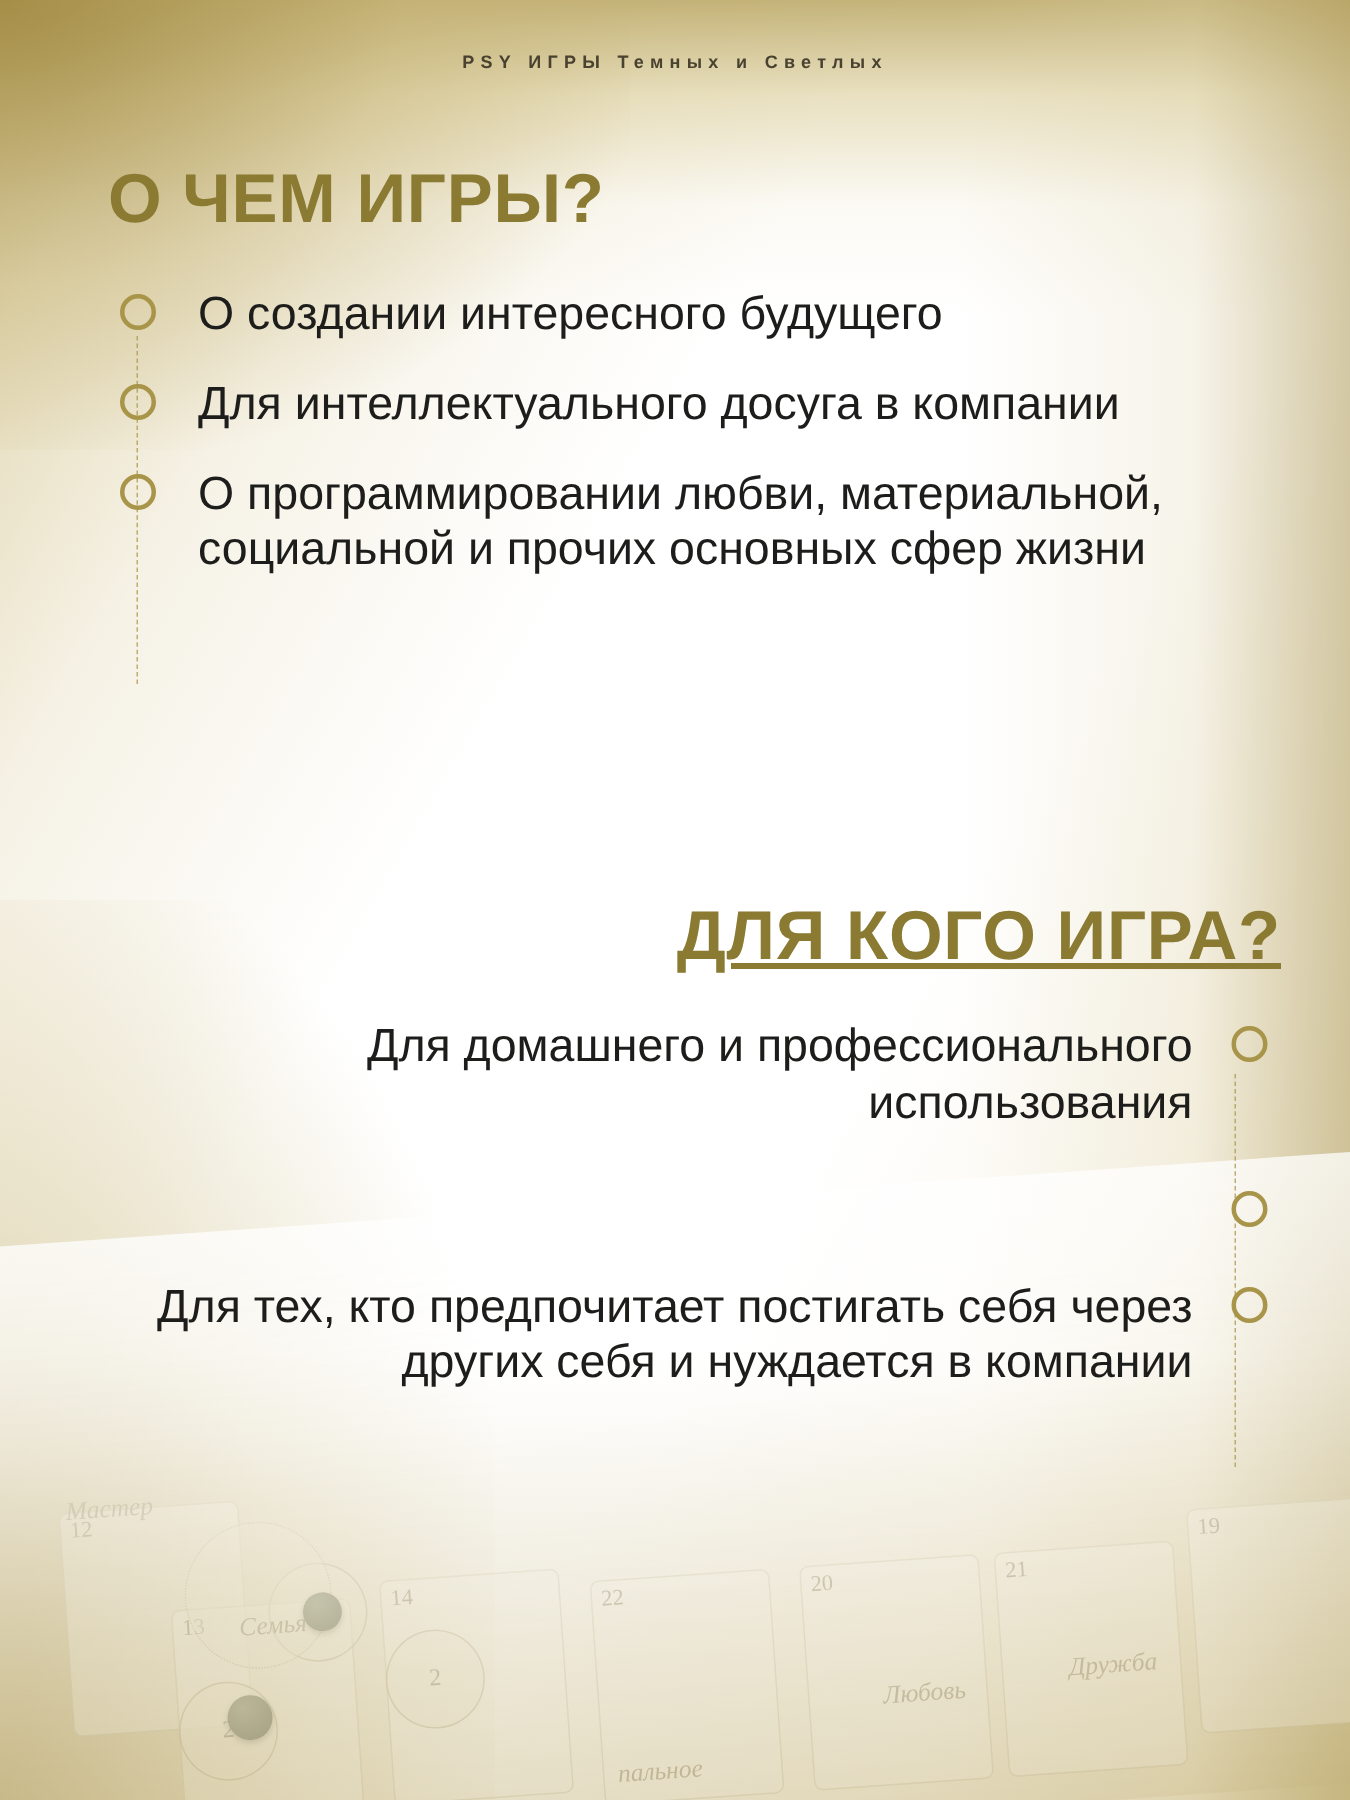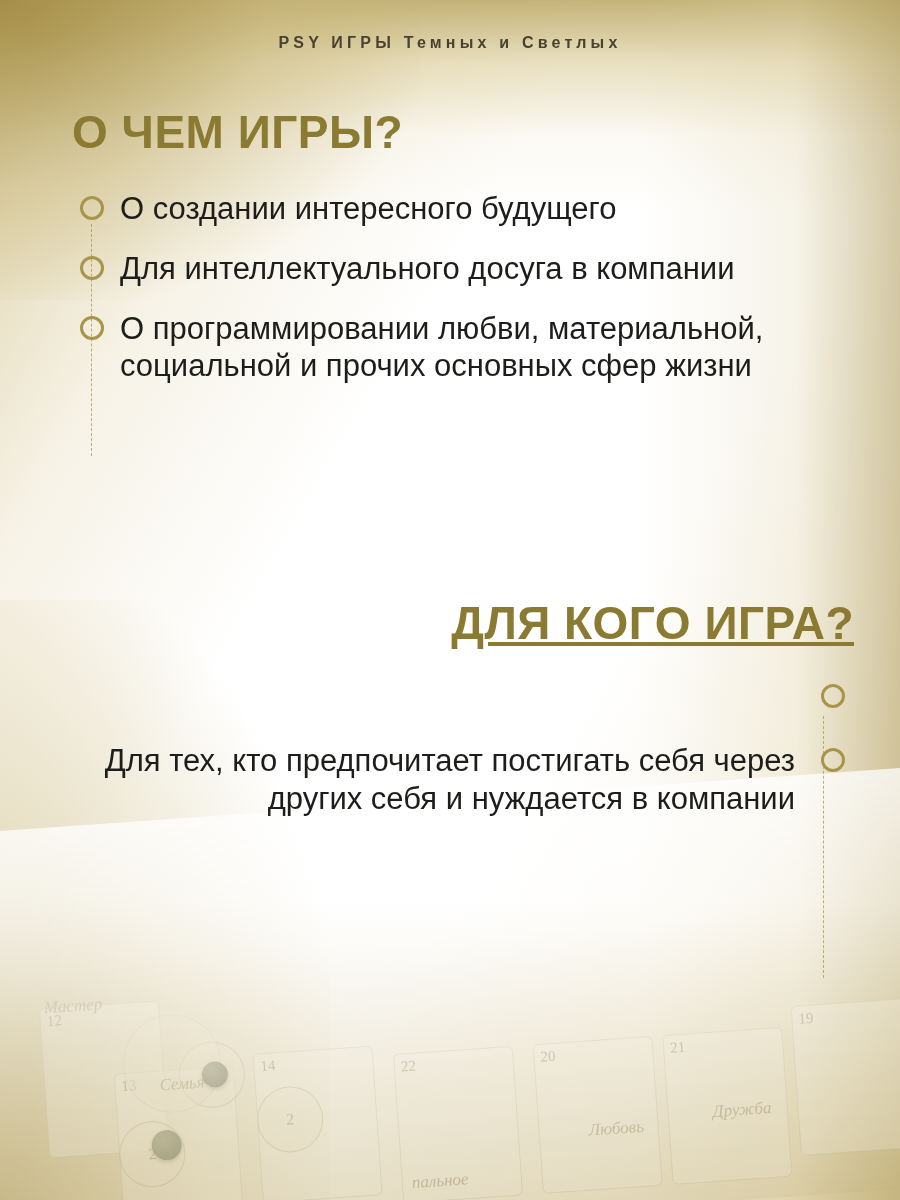--- a/index.html
+++ b/index.html
@@ -116,21 +116,21 @@
     width: 900px;
     height: 1200px;
   }
 
   .kicker {
     position: absolute;
     top: 34px;
     left: 0;
     width: 900px;
     text-align: center;
-    font-size: 16px;
+    font-size: 12px;
     font-weight: bold;
     letter-spacing: 4.2px;
     color: #4a4230;
   }
 
   .h1 {
     position: absolute;
     font-size: 46px;
     font-weight: bold;
     color: #8a7a32;
@@ -163,21 +163,21 @@
     background: transparent;
     margin-top: 6px;
   }
   .item-text {
     font-size: 31px;
     line-height: 1.22;
     color: #1d1d1b;
     font-weight: normal;
   }
   .list-left .item-text {
-    margin-left: 16px;
+    margin-left: 28px;
     text-align: left;
   }
   .list-right .item {
     justify-content: flex-end;
   }
   .list-right .item-text {
     margin-right: 26px;
     text-align: right;
   }
 
@@ -268,20 +268,24 @@
       <div class="item">
         <div class="bullet"></div>
         <div class="item-text">О программировании любви, материальной, социальной и прочих основных сфер жизни</div>
       </div>
     </div>
 
     <div class="h1 h1-right">ДЛЯ КОГО ИГРА?</div>
     <div class="connector conn-right"></div>
     <div class="list list-right">
       <div class="item">
+        <div class="item-text">Для домашнего и профессионального использования</div>
+        <div class="bullet"></div>
+      </div>
+      <div class="item">
         <div class="bullet"></div>
       </div>
       <div class="item">
         <div class="item-text">Для тех, кто предпочитает постигать себя через других себя и нуждается в компании</div>
         <div class="bullet"></div>
       </div>
     </div>
 
   </div>
 </div>

